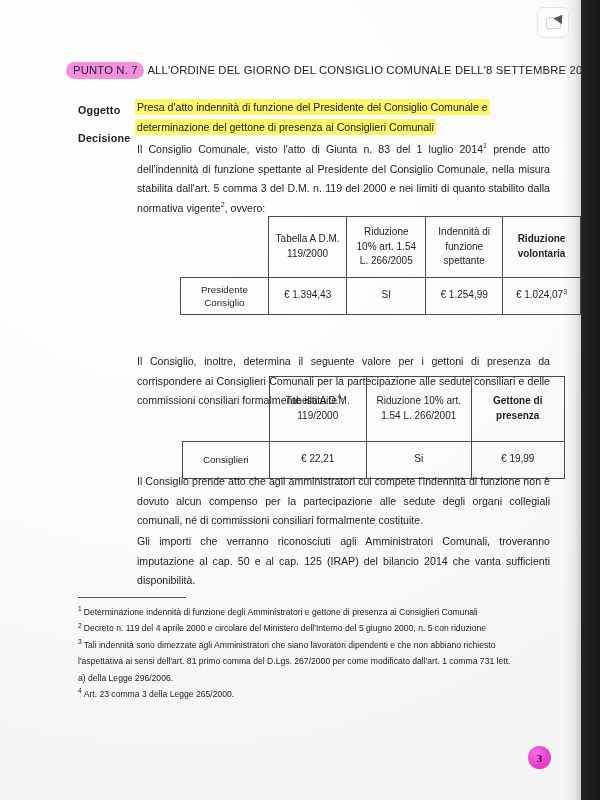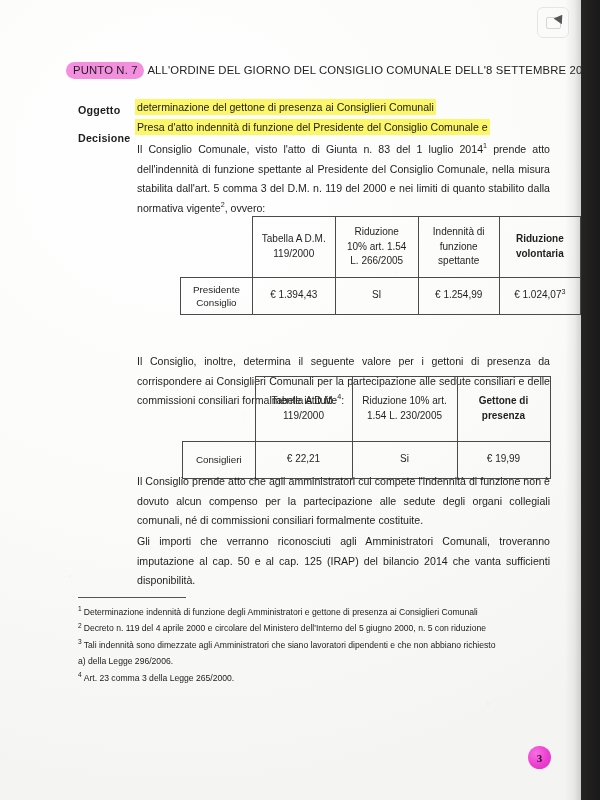--- a/index.html
+++ b/index.html
@@ -150,21 +150,21 @@
     padding: 3px 2px;
     line-height: 14.5px;
   }
   .doc-table .corner {
     border-top: none;
     border-left: none;
   }
   .doc-table .rowlabel {
     font-size: 9.8px;
     line-height: 13px;
-    padding: 3px 12px;
+    padding: 3px 20px;
   }
   .doc-table .bold-head {
     font-weight: bold;
   }
   .doc-table .bold-val {
     font-weight: normal;
   }
 
   #table-indennita {
     left: 180px;
@@ -273,22 +273,22 @@
 
   <div class="paper">
     <div class="paper-edge-shadow"></div>
 
     <div class="content">
 
       <div class="title-line"><span class="hl-magenta">PUNTO N. 7</span> <span>ALL'ORDINE DEL GIORNO DEL CONSIGLIO COMUNALE DELL'8 SETTEMBRE 2014</span></div>
 
       <div class="side-label" id="label-oggetto">Oggetto</div>
       <div class="body-block no-just" id="block-oggetto">
+        <div><span class="hl-yellow oggetto-text">Presa d'atto indennità di funzione del Presidente del Consiglio Comunale e</span></div>
         <div><span class="hl-yellow oggetto-text">determinazione del gettone di presenza ai Consiglieri Comunali</span></div>
-        <div><span class="hl-yellow oggetto-text">Presa d'atto indennità di funzione del Presidente del Consiglio Comunale e</span></div>
       </div>
 
       <div class="side-label" id="label-decisione">Decisione</div>
       <div class="body-block" id="block-decisione"><span>Il Consiglio Comunale, visto l'atto di Giunta n. 83 del 1 luglio 2014</span><sup>1</sup><span> prende atto dell'indennità di funzione spettante al Presidente del Consiglio Comunale, nella misura stabilita dall'art. 5 comma 3 del D.M. n. 119 del 2000 e nei limiti di quanto stabilito dalla normativa vigente</span><sup>2</sup><span>, ovvero:</span></div>
 
       <table class="doc-table" id="table-indennita">
         <thead>
           <tr>
             <th class="corner c0"></th>
             <th class="c1">
@@ -330,21 +330,21 @@
       <table class="doc-table" id="table-gettone">
         <thead>
           <tr>
             <th class="corner g0"></th>
             <th class="g1">
               <span>Tabella A D.M.</span><br>
               <span>119/2000</span>
             </th>
             <th class="g2">
               <span>Riduzione 10% art.</span><br>
-              <span>1.54 L. 230/2005</span>
+              <span>1.54 L. 266/2001</span>
             </th>
             <th class="g3 bold-head">
               <span>Gettone di</span><br>
               <span>presenza</span>
             </th>
           </tr>
         </thead>
         <tbody>
           <tr class="datarow">
             <td class="rowlabel">Consiglieri</td>
@@ -356,20 +356,21 @@
       </table>
 
       <div class="body-block" id="block-prendeatto">Il Consiglio prende atto che agli amministratori cui compete l'indennità di funzione non è dovuto alcun compenso per la partecipazione alle sedute degli organi collegiali comunali, né di commissioni consiliari formalmente costituite.</div>
       <div class="body-block" id="block-importi">Gli importi che verranno riconosciuti agli Amministratori Comunali, troveranno imputazione al cap. 50 e al cap. 125 (IRAP) del bilancio 2014 che vanta sufficienti disponibilità.</div>
 
       <div class="footnote-rule"></div>
       <div class="footnotes">
         <p class="fn"><sup>1</sup><span>Determinazione indennità di funzione degli Amministratori e gettone di presenza ai Consiglieri Comunali</span></p>
         <p class="fn"><sup>2</sup><span>Decreto n. 119 del 4 aprile 2000 e circolare del Ministero dell'Interno del 5 giugno 2000, n. 5 con riduzione</span></p>
         <p class="fn"><sup>3</sup><span>Tali indennità sono dimezzate agli Amministratori che siano lavoratori dipendenti e che non abbiano richiesto</span></p>
+        <p class="fn"><span>l'aspettativa ai sensi dell'art. 81 primo comma del D.Lgs. 267/2000 per come modificato dall'art. 1 comma 731 lett.</span></p>
         <p class="fn"><span>a) della Legge 296/2006.</span></p>
         <p class="fn"><sup>4</sup><span>Art. 23 comma 3 della Legge 265/2000.</span></p>
       </div>
 
       <div class="page-badge">3</div>
 
     </div>
   </div>
 
   <div class="corner-control">

